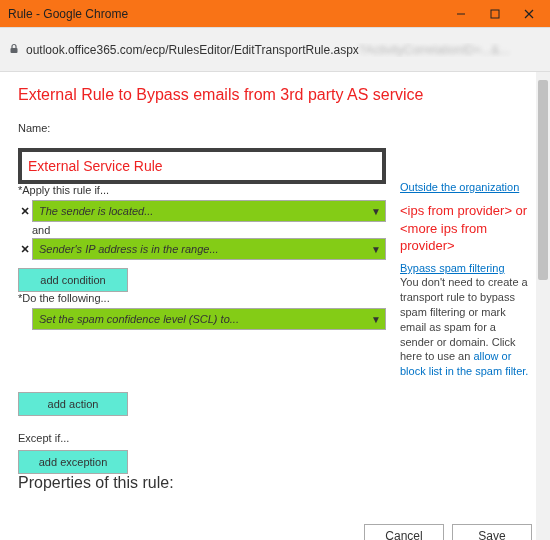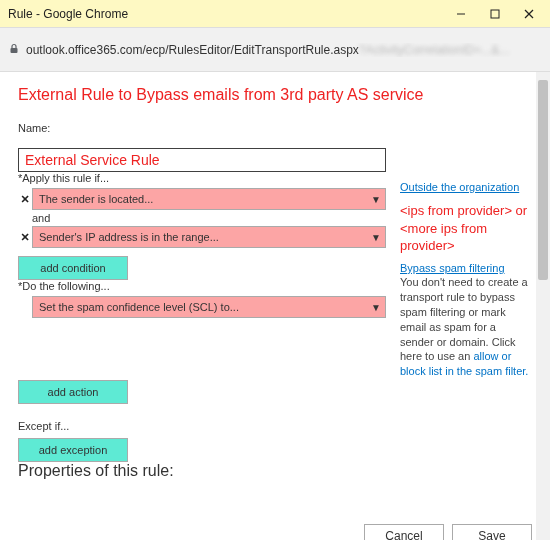--- a/index.html
+++ b/index.html
@@ -1,36 +1,36 @@
 <!DOCTYPE html>
 <html><head>
 <meta charset="utf-8">
 <style>
   * { box-sizing: border-box; margin: 0; padding: 0; }
   body { font-family: "Segoe UI", Arial, sans-serif; font-size: 11px; color: #333; background: #fff; width: 550px; height: 540px; overflow: hidden; }
-  .titlebar { height: 28px; background: #fef9c3; border-bottom: 1px solid #ddd; display: flex; align-items: center; padding: 0 4px 0 8px; justify-content: center; }
+  .titlebar { height: 28px; background: #f97316; border-bottom: 1px solid #ddd; display: flex; align-items: center; padding: 0 4px 0 8px; justify-content: center; }
   .titlebar .title { flex: 1; font-size: 12px; color: #222; }
   .winbtn { width: 34px; height: 22px; display: flex; align-items: center; justify-content: center; }
   .winbtn svg { display: block; }
   .urlbar { height: 44px; background: #f1f1f1; display: flex; align-items: center; padding: 0 8px; border-bottom: 1px solid #ddd; }
   .lock { margin-right: 6px; color:#5f6368; }
   .url { font-size: 12px; color: #333; white-space: nowrap; overflow: hidden; text-overflow: ellipsis; flex:1; }
   .url .blur { color: #bbb; filter: blur(2px); }
   .content-wrap { position: relative; height: calc(540px - 56px); }
   .content { padding: 14px 18px 10px 18px; height: 100%; overflow: hidden; }
   .heading { color: #e22; font-size: 16px; margin-bottom: 18px; }
   .columns { display: flex; }
   .left { flex: 1; min-width:0; }
   .right { width: 132px; margin-left: 14px; font-size: 11px; }
   .lbl { font-size: 11px; color: #333; margin-bottom: 14px; }
-  .nameinput { width: 100%; height: 24px; border: 1px solid #404040; padding: 2px 6px; font-size: 14px; color: #e22; outline: none; }
+  .nameinput { width: 100%; height: 36px; border: 4px solid #404040; padding: 2px 6px; font-size: 14px; color: #e22; outline: none; }
   .grouplbl { font-size: 11px; color: #333; margin-bottom: 4px; }
   .row { display: flex; align-items: center; margin-bottom: 2px; }
   .xbtn { width: 14px; text-align: center; font-weight: bold; color: #222; cursor: pointer; font-size:11px; }
-  .dd { flex: 1; height: 22px; border: 1px solid #aaa; background: #fca5a5; display: flex; align-items: center; padding: 0 4px 0 6px; font-size: 11px; position: relative; }
+  .dd { flex: 1; height: 22px; border: 1px solid #aaa; background: #84cc16; display: flex; align-items: center; padding: 0 4px 0 6px; font-size: 11px; position: relative; font-style: italic; }
   .dd .ddtext { flex: 1; white-space: nowrap; overflow: hidden; }
   .dd .caret { font-size: 10px; color: #333; }
   .and { font-size: 11px; margin: 2px 0 2px 14px; color:#333; }
   .btnlike { display:inline-block; min-width:110px; height: 24px; border: 1px solid #aaa; background: #5eead4; font-size: 11px; color: #333; padding: 0 18px; margin-top: 6px; line-height:22px; text-align:center; cursor:pointer; }
   .sidelink { color: #0072c6; text-decoration: underline; font-size: 11px; line-height: 1.3; cursor:pointer; }
   .sidered { color: #e22; font-size: 13px; line-height: 1.35; margin: 8px 0 6px 0; }
   .sidetext { color: #444; font-size: 11px; line-height: 1.35; }
   .footer { position: absolute; bottom: 8px; right: 18px; display: flex; gap: 8px; }
   .fbtn { width: 80px; height: 24px; border: 1px solid #aaa; background: #fff; font-size: 12px; line-height:22px; text-align:center; cursor:pointer; }
   .scroll { position: absolute; right: 0; top: 0; bottom: 0; width: 14px; background: #f1f1f1; }

